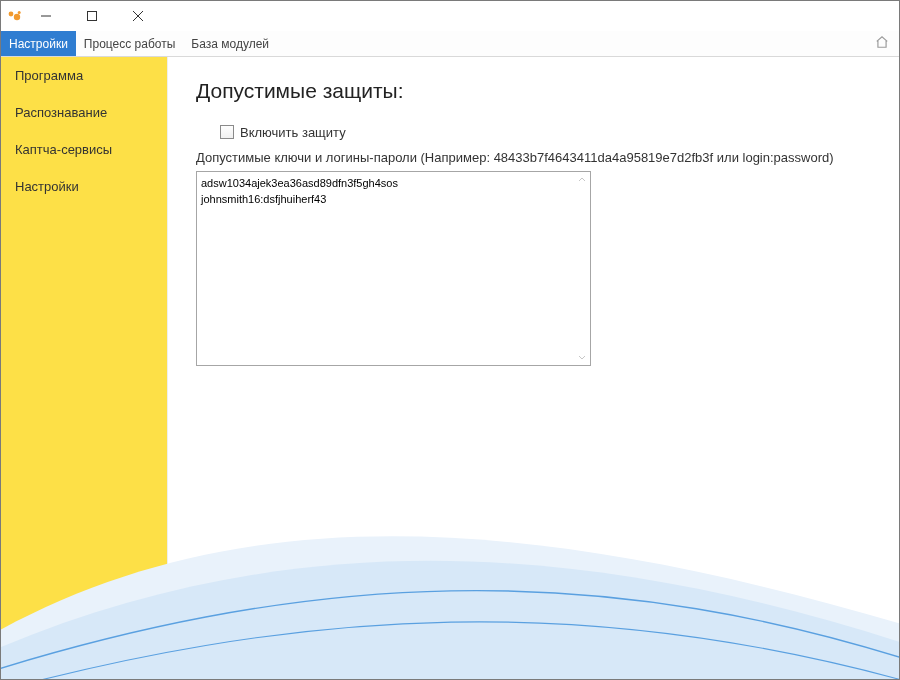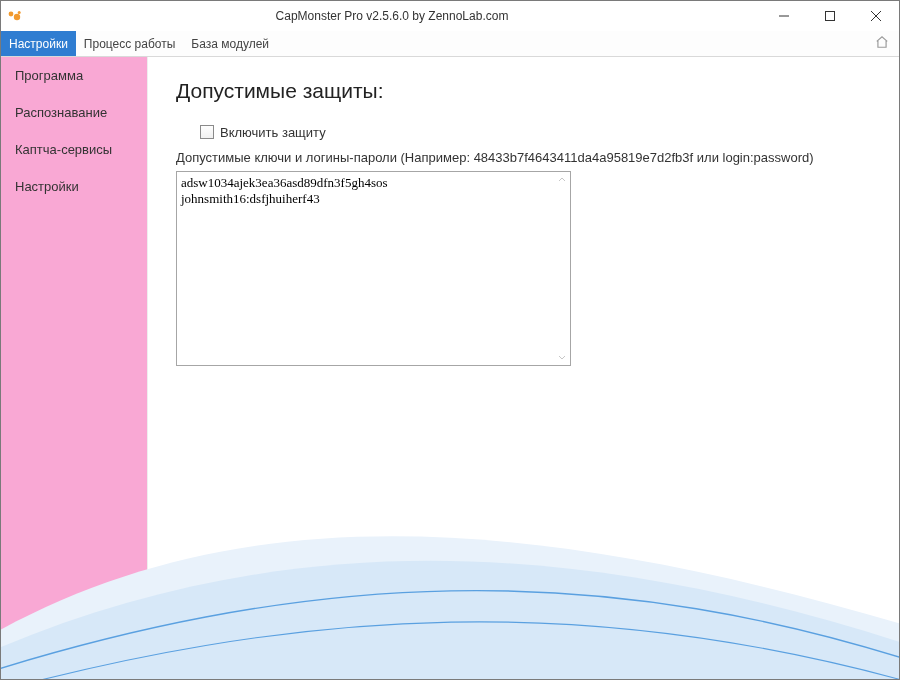--- a/index.html
+++ b/index.html
@@ -18,21 +18,21 @@
     .tab { padding: 0 8px; font-size: 12px; display: flex; align-items: center; color: #444; cursor: pointer; }
     .tab.active { background: #2f7dd1; color: #fff; }
     .tab.active::after { content: ""; }
     .tabs-right { margin-left: auto; padding-right: 10px; display: flex; align-items: center; }
     .home-icon { color: #888; }
 
     
     .body { flex: 1; display: flex; position: relative; overflow: hidden; }
 
     
-    .sidebar { width: 147px; background: #f9a8d4; border-right: 1px solid #eee; }
+    .sidebar { width: 167px; background: #fde047; border-right: 1px solid #eee; }
     .side-item { height: 37px; display: flex; align-items: center; padding-left: 14px; font-size: 13px; color: #333; cursor: pointer; position: relative; }
     .side-item.active {
       background: linear-gradient(#3a8ee6, #2f7dd1);
       color: #fff;
     }
     .side-item.active::after {
       content: "";
       position: absolute;
       right: -1px; top: 50%; transform: translateY(-50%);
       width: 0; height: 0;
@@ -41,41 +41,40 @@
       border-right: 9px solid #fff;
     }
 
     
     .content { flex: 1; padding: 22px 28px 0 28px; position: relative; }
     .page-title { font-size: 21px; font-weight: 400; color: #222; margin-bottom: 22px; }
     .chk-row { display: flex; margin-bottom: 10px; margin-left: 24px; }
     .chk { width: 14px; height: 14px; border: 1px solid #8a8a8a; background: linear-gradient(#fefefe,#f0f0f0); margin-right: 6px; }
     .hint { font-size: 13px; color: #333; margin-bottom: 6px; }
     .ta-wrap { border: 1px solid #a6a6a6; width: 395px; height: 195px; position: relative; background: #fff; }
-    .ta { width: 100%; height: 100%; border: none; resize: none; padding: 3px 16px 3px 4px; font-family: Liberation Serif, serif; font-size: 13px; line-height: 16px; outline: none; white-space: pre; overflow: hidden; }
+    .ta { width: 100%; height: 100%; border: none; resize: none; padding: 3px 16px 3px 4px; font-family: Liberation Sans, sans-serif; font-size: 11px; line-height: 16px; outline: none; white-space: pre; overflow: hidden; }
     .sb { position: absolute; right: 1px; top: 1px; bottom: 1px; width: 14px; display: flex; flex-direction: column; justify-content: space-between; pointer-events: none; }
     .sb-arrow { width: 14px; height: 14px; display: flex; align-items: center; justify-content: center; color: #c7c7c7; }
 
     
     .swoosh { position: absolute; left: 0; right: 0; bottom: 0; height: 220px; pointer-events: none; }
   </style>
 </head>
 <body>
 
 <div class="window">
 
   <div class="titlebar">
     <span class="icon">
       <svg viewBox="0 0 16 16" width="16" height="16">
         <circle cx="4" cy="6" r="2.4" fill="#f29a2e"></circle>
         <circle cx="10" cy="9" r="3.2" fill="#f29a2e"></circle>
         <circle cx="12.2" cy="4.5" r="1.5" fill="#f29a2e"></circle>
       </svg>
     </span>
-    <div class="title">CapMonster Pro v2.5.6.0 by ZennoLab.com</div>
     <div class="win-controls">
       <div class="win-btn">
         <svg width="10" height="10" viewBox="0 0 10 10">
             <path d="M0 5 H10" stroke="currentColor" stroke-width="1"></path>
           </svg>
       </div>
       <div class="win-btn">
         <svg width="10" height="10" viewBox="0 0 10 10">
             <rect x="0.5" y="0.5" width="9" height="9" fill="none" stroke="currentColor" stroke-width="1"></rect>
           </svg>

